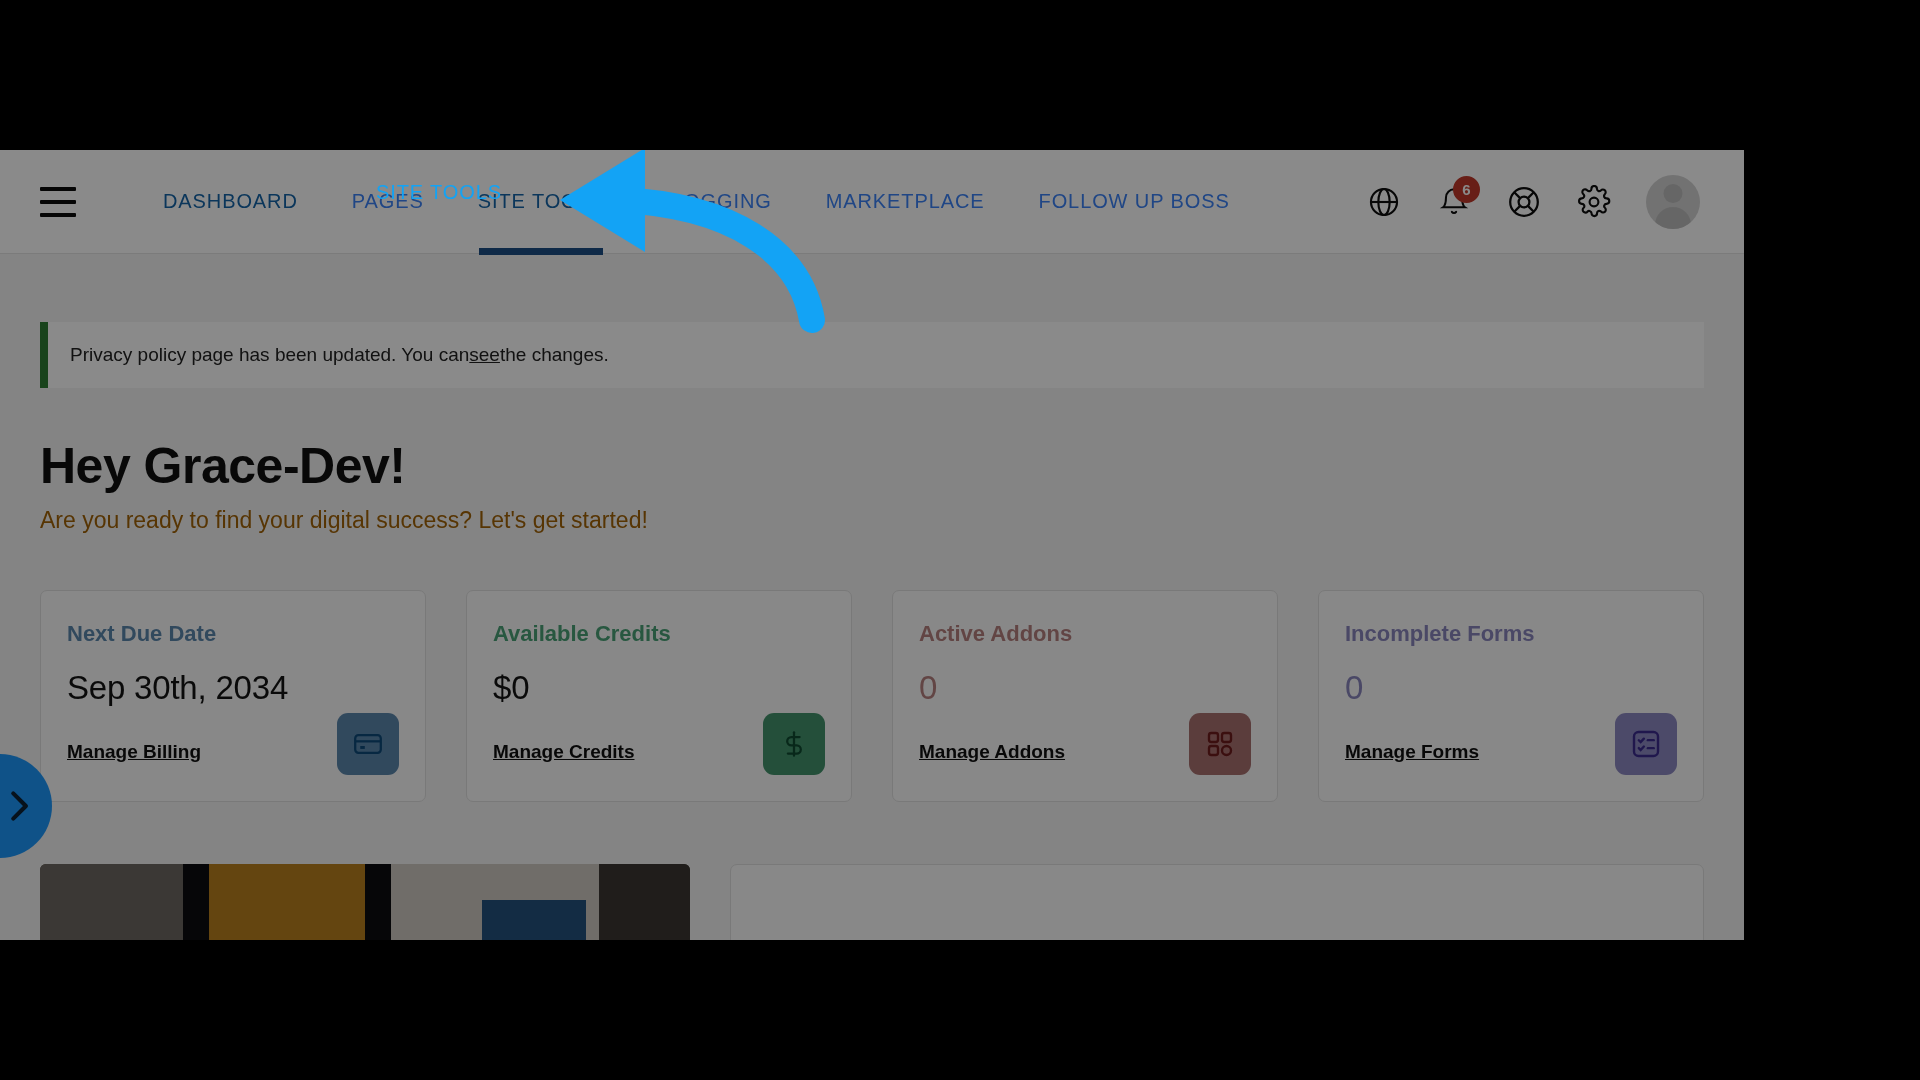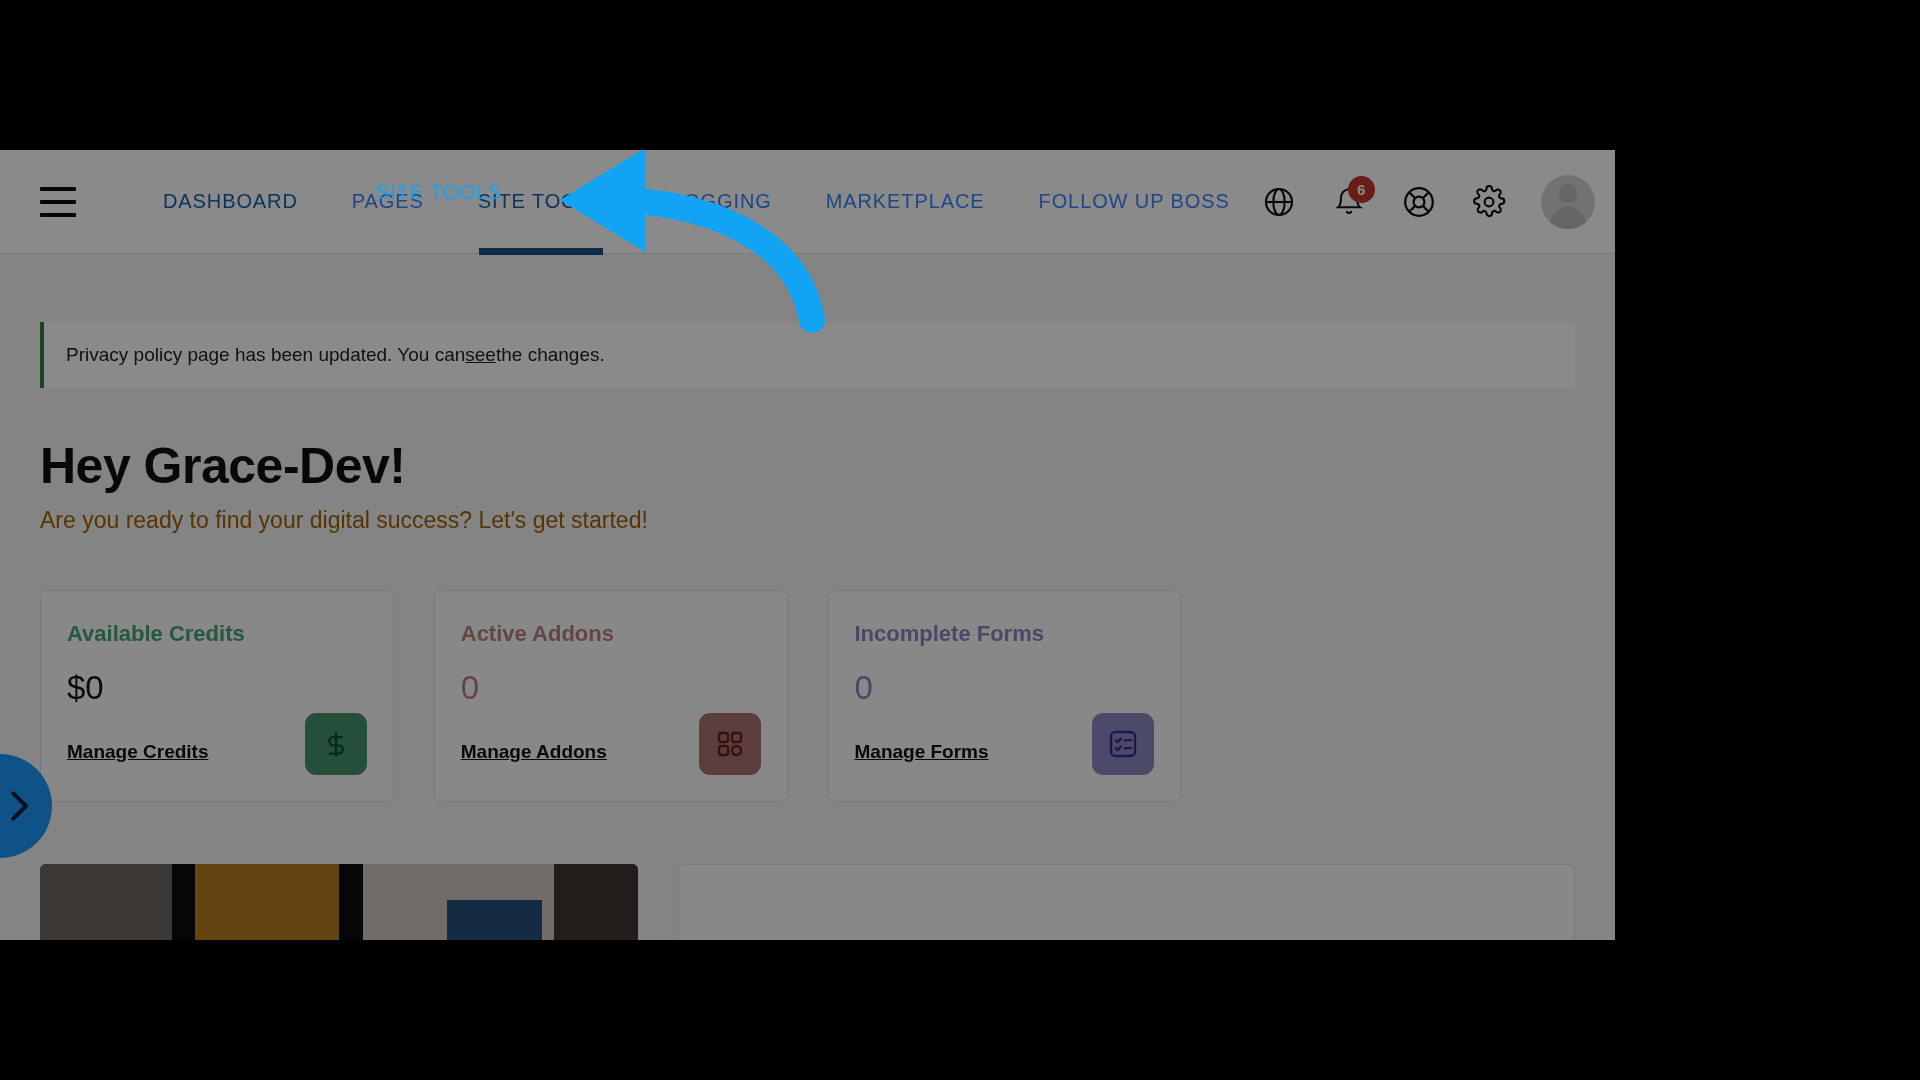--- a/index.html
+++ b/index.html
@@ -29,21 +29,21 @@
     position: absolute; left: 0; top: 940px;
     width: 1920px; height: 140px;
     background: #000;
     z-index: 60;
   }
 
   
   #page {
     position: absolute;
     left: 0; top: 150px;
-    width: 1615px; height: 790px;
+    width: 1744px; height: 790px;
     background: #f4f4f4;
     overflow: hidden;
   }
   
   #dim {
     position: absolute;
     left: 0; top: 150px;
     width: 1920px; height: 790px;
     background: rgba(0,0,0,0.46);
     pointer-events: none;
@@ -158,21 +158,21 @@
   .inner {
     max-width: 1720px;
     margin: 0 auto;
     padding-top: 68px;
   }
 
   .banner {
     display: flex;
     align-items: center;
     background: #ffffff;
-    border-left: 4px solid #be185d;
+    border-left: 8px solid #be185d;
     height: 66px;
     padding-left: 22px;
     font-size: 19px;
     color: #222;
   }
   .banner a {
     color: #222;
     text-decoration: underline;
     cursor: pointer;
   }
@@ -387,20 +387,32 @@
             <span> the changes.</span>
         </div>
 
         <div class="greeting">
           <h1>Hey Grace-Dev!</h1>
           <p>Are you ready to find your digital success? Let's get started!</p>
         </div>
 
         <div class="cards">
 
+          <div class="card">
+            <div class="card-title" id="t0" style="color: rgb(91, 135, 173);">Next Due Date</div>
+            <div class="card-value" id="v0" style="color: rgb(20, 20, 20);">Sep 30th, 2034</div>
+            <div class="card-link">Manage Billing</div>
+            <div class="card-icon" id="i0" style="background: rgb(91, 135, 173); color: rgb(13, 74, 122);">
+              <svg width="32" height="32" viewBox="0 0 24 24" fill="none" stroke="currentColor" stroke-width="1.7">
+                <rect x="2.4" y="5.4" width="19.2" height="13.2" rx="2.4"></rect>
+                <line x1="2.4" y1="10" x2="21.6" y2="10"></line>
+                <line x1="6.2" y1="14.6" x2="9.6" y2="14.6" stroke-width="2.2"></line>
+              </svg>
+            </div>
+          </div>
 
           <div class="card">
             <div class="card-title" id="t1" style="color: rgb(74, 162, 119);">Available Credits</div>
             <div class="card-value" id="v1" style="color: rgb(20, 20, 20);">$0</div>
             <div class="card-link">Manage Credits</div>
             <div class="card-icon" id="i1" style="background: rgb(67, 147, 108); color: rgb(15, 74, 49);">
               <svg width="32" height="32" viewBox="0 0 24 24" fill="none" stroke="currentColor" stroke-width="1.7" stroke-linecap="round">
                 <line x1="12" y1="3.2" x2="12" y2="20.8"></line>
                 <path d="M16.2 6.8H10a3.1 3.1 0 0 0 0 6.2h4a3.1 3.1 0 0 1 0 6.2H7.4"></path>
               </svg>

